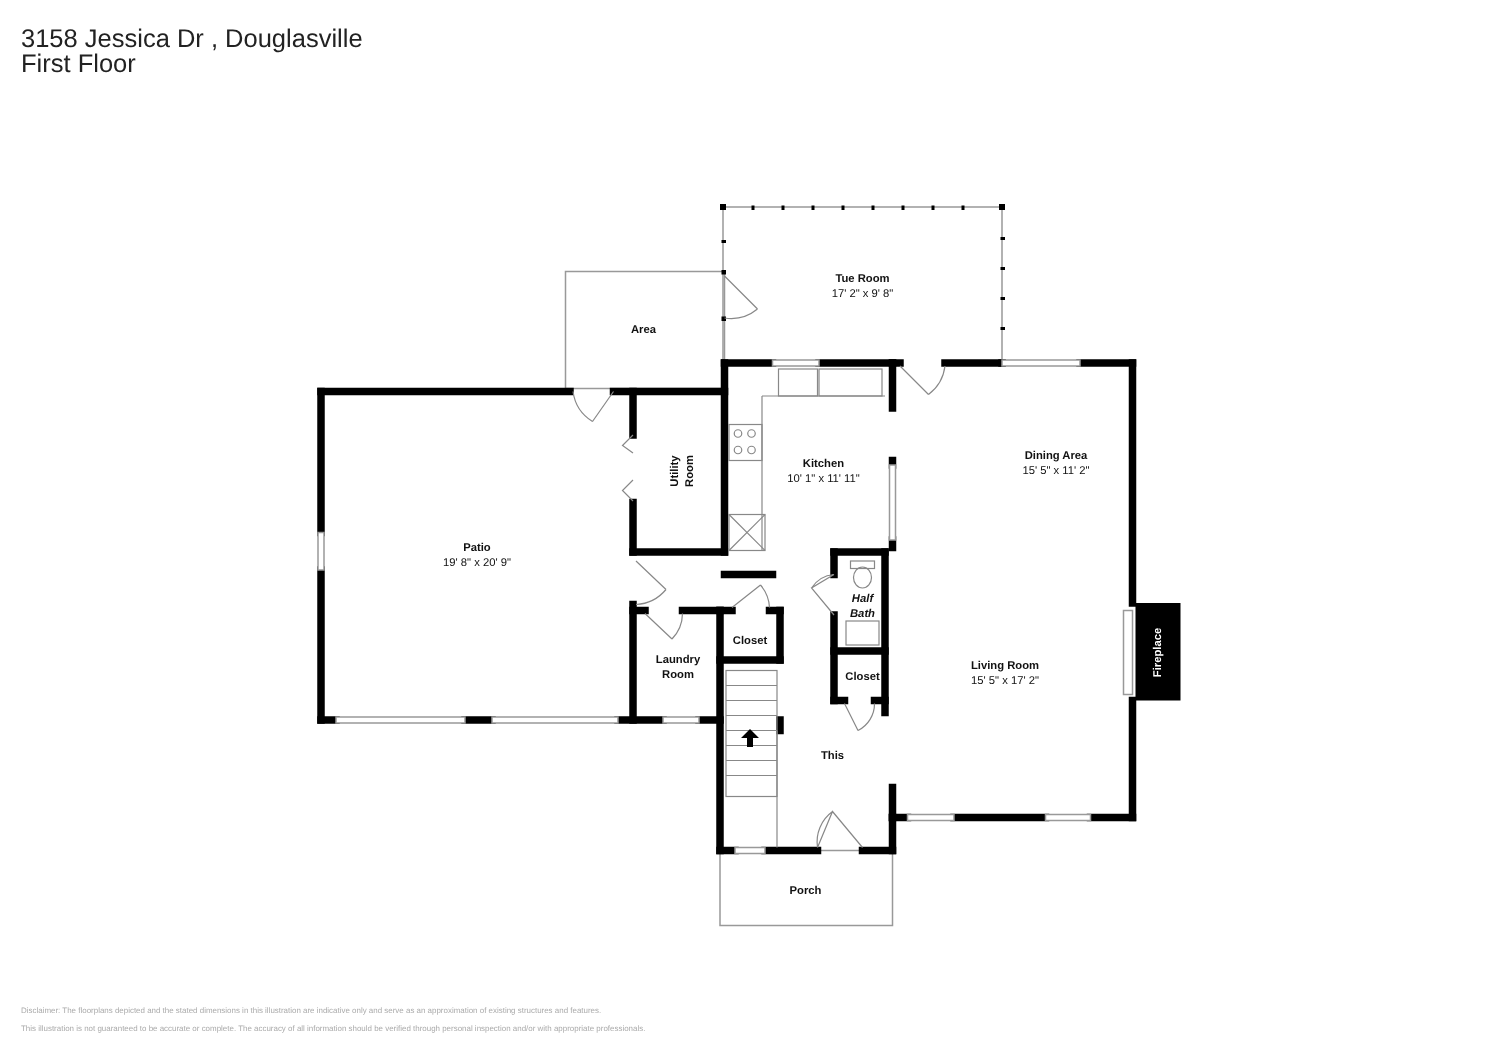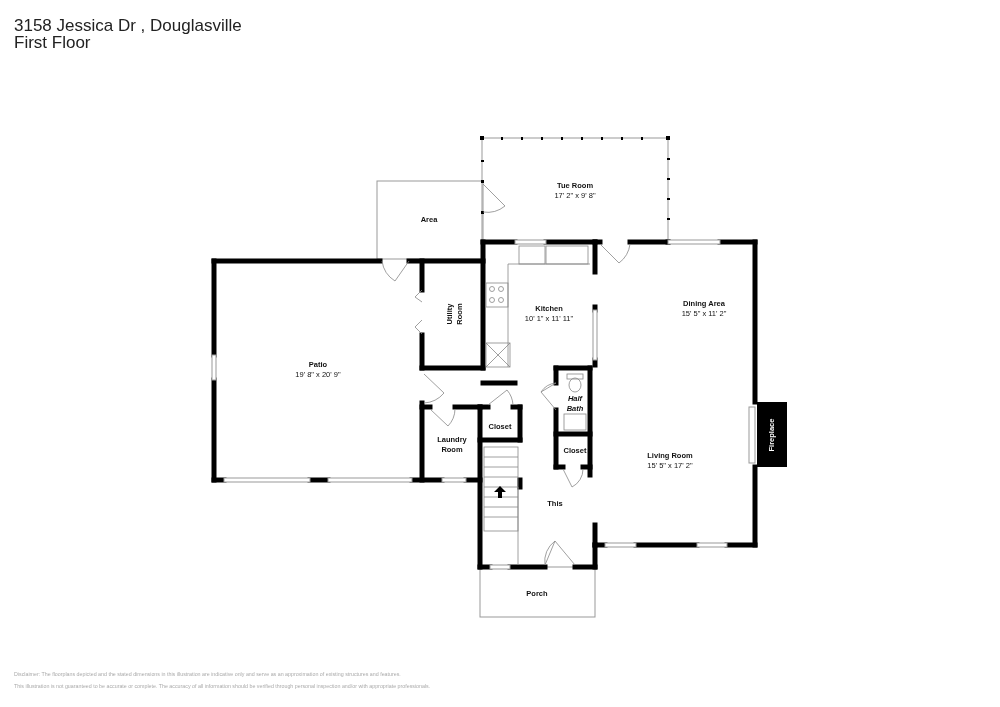--- a/index.html
+++ b/index.html
@@ -203,21 +203,21 @@
 <div class="lbl" style="left:500px;top:427px;">
   <span class="n">Closet</span>
 </div>
 <div class="lbl" style="left:575px;top:451px;">
   <span class="n">Closet</span>
 </div>
 <div class="lbl" style="left:452px;top:445px;">
   <span class="n">Laundry</span>
   <span class="n">Room</span>
 </div>
-<div class="lbl" style="left:670px;top:449px;margin-top:12px;">
+<div class="lbl" style="left:670px;top:449px;">
   <span class="n">Living Room</span>
   <span class="d">15' 5" x 17' 2"</span>
 </div>
 <div class="lbl vert" style="left:772px;top:435px;color:#fff;">
   <span class="n">Fireplace</span>
 </div>
 <div class="lbl" style="left:555px;top:504px;">
   <span class="n">This</span>
 </div>
 <div class="lbl" style="left:537px;top:594px;">

